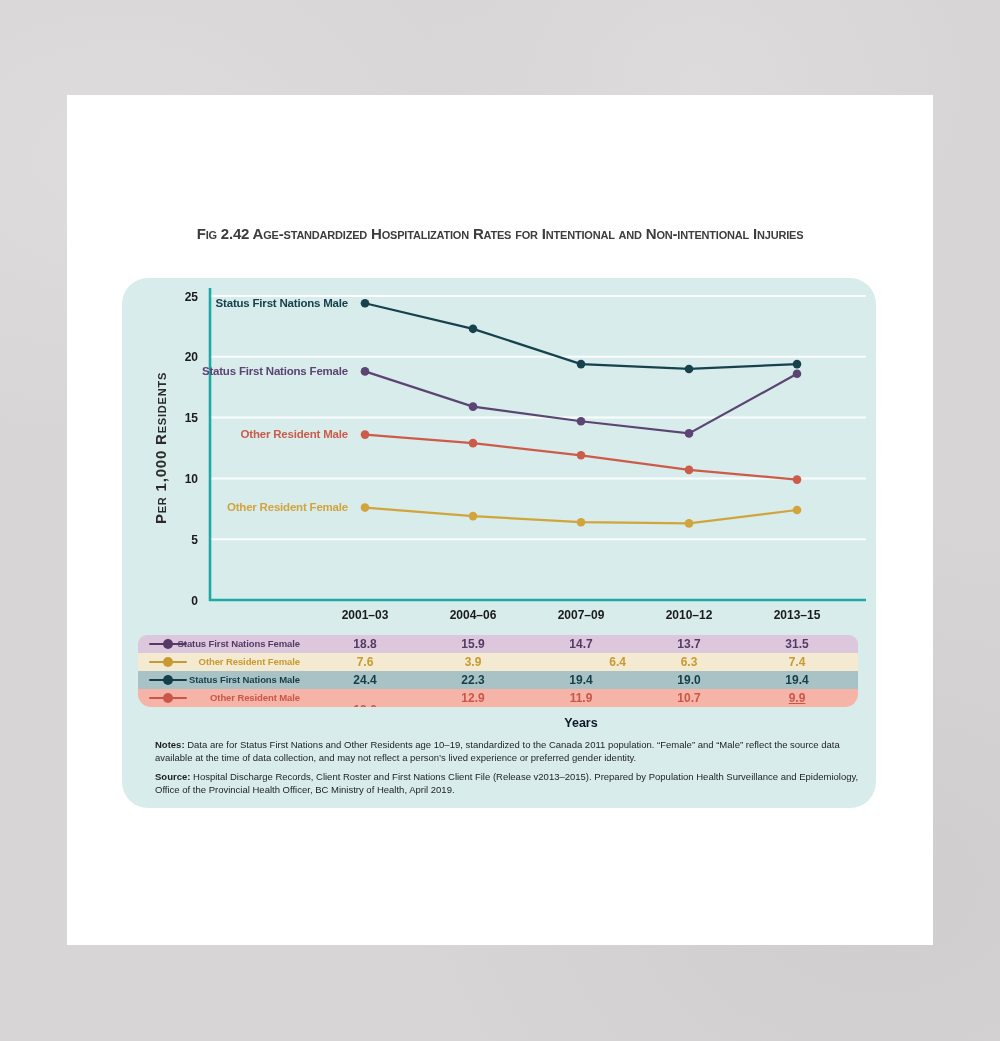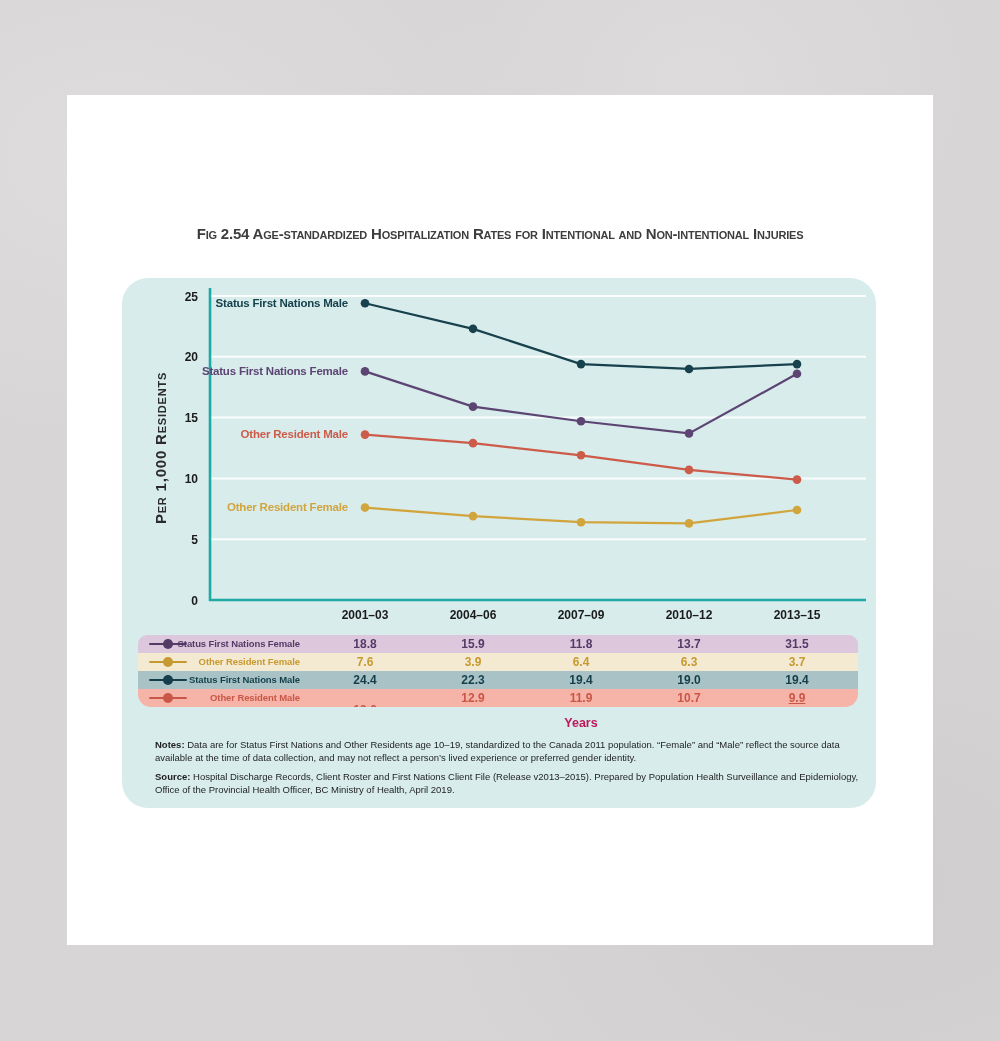--- a/index.html
+++ b/index.html
@@ -41,33 +41,33 @@
   .lline{position:absolute;left:0;top:7.6px;width:38px;height:2.6px;border-radius:2px;background:currentColor;}
   .ldot{position:absolute;left:14px;top:4px;width:10px;height:10px;border-radius:50%;background:currentColor;}
   .rlabel{
     position:absolute;left:28px;top:0;width:134px;line-height:18px;
     text-align:right;font-size:9.5px;letter-spacing:-0.1px;white-space:nowrap;
   }
   .rvals{position:absolute;left:0;top:0;width:100%;height:100%;}
   .val{position:absolute;top:0;width:90px;line-height:18px;text-align:center;font-size:12px;}
   .years{
     position:absolute;left:459px;top:438px;transform:translateX(-50%);
-    font-weight:700;font-size:12.5px;color:#be185d;
+    font-weight:700;font-size:12.5px;color:#0f172a;
   }
   .notes{position:absolute;left:33px;top:460px;width:710px;font-size:9.5px;line-height:13px;color:#1e1e1e;}
   .notes p{margin:0 0 6px 0;}
 </style>
 </head>
 <body>
 
 <div id="canvas">
   <div class="card">
 
     <div class="title">
-      <div>Fig 2.54 Age-standardized Hospitalization Rates for Intentional and Non-intentional Injuries</div>
+      <div>Fig 2.42 Age-standardized Hospitalization Rates for Intentional and Non-intentional Injuries</div>
     </div>
 
     <div class="panel">
       <svg width="754" height="356" viewBox="0 0 754 356">
           <line x1="88" y1="261.2" x2="744" y2="261.2" stroke="#ffffff" stroke-width="2" opacity="0.9"></line>
           <line x1="88" y1="200.39999999999998" x2="744" y2="200.39999999999998" stroke="#ffffff" stroke-width="2" opacity="0.9"></line>
           <line x1="88" y1="139.6" x2="744" y2="139.6" stroke="#ffffff" stroke-width="2" opacity="0.9"></line>
           <line x1="88" y1="78.79999999999998" x2="744" y2="78.79999999999998" stroke="#ffffff" stroke-width="2" opacity="0.9"></line>
           <line x1="88" y1="18" x2="744" y2="18" stroke="#ffffff" stroke-width="2" opacity="0.9"></line>
           <line x1="88" y1="10" x2="88" y2="323" stroke="#1fa9a5" stroke-width="2.6"></line>
@@ -117,37 +117,37 @@
       <div class="dtable">
           <div class="trow" style="background: rgb(221, 199, 221); color: rgb(83, 59, 102);">
     <span class="legend">
               <i class="lline"></i>
               <i class="ldot"></i>
             </span>
     <span class="rlabel">Status First Nations Female</span>
     <span class="rvals">
               <span class="val" style="left: 182px;">18.8</span>
               <span class="val" style="left: 290px;">15.9</span>
-              <span class="val" style="left: 398px;">11.8</span>
+              <span class="val" style="left: 398px;">14.7</span>
               <span class="val" style="left: 506px; text-align: center;">13.7</span>
               <span class="val" style="left: 614px;">31.5</span>
             </span>
   </div>
           <div class="trow" style="background: rgb(244, 233, 209); color: rgb(199, 154, 49);">
     <span class="legend">
               <i class="lline"></i>
               <i class="ldot"></i>
             </span>
     <span class="rlabel">Other Resident Female</span>
     <span class="rvals">
               <span class="val" style="left: 182px;">7.6</span>
               <span class="val" style="left: 290px;">3.9</span>
-              <span class="val" style="left: 398px;">6.4</span>
+              <span class="val" style="left: 398px; text-align: right;">6.4</span>
               <span class="val" style="left: 506px;">6.3</span>
-              <span class="val" style="left: 614px;">3.7</span>
+              <span class="val" style="left: 614px;">7.4</span>
             </span>
   </div>
           <div class="trow" style="background: rgb(168, 194, 198); color: rgb(20, 63, 74);">
     <span class="legend">
               <i class="lline"></i>
               <i class="ldot"></i>
             </span>
     <span class="rlabel">Status First Nations Male</span>
     <span class="rvals">
               <span class="val" style="left: 182px;">24.4</span>

